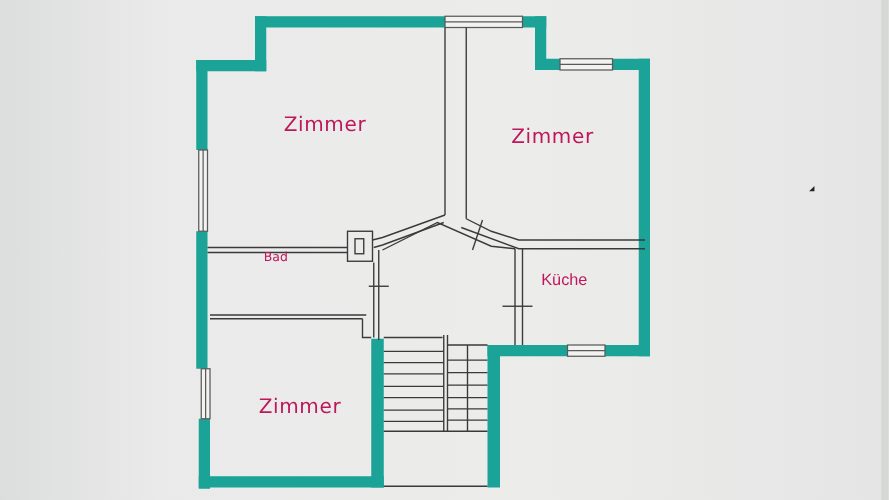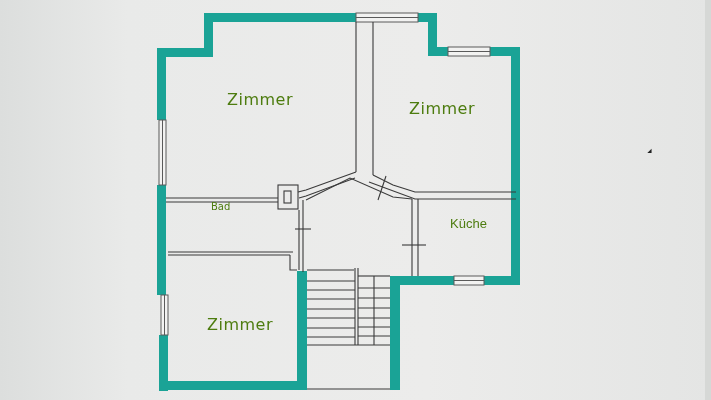--- a/index.html
+++ b/index.html
@@ -12,21 +12,21 @@
   .screen {
     position: absolute; left: 0; top: 0; width: 711px; height: 400px;
     background: linear-gradient(90deg, #dcdedd 0%, #e9eae9 18%, #ececeb 60%, #e4e5e4 100%);
   }
   .right-edge {
     position: absolute; right: 0; top: 0; width: 6px; height: 400px;
     background: #d6d8d6;
   }
   svg { position: absolute; left: 0; top: 0; }
   .label {
-    position: absolute; color: #4d7c0f; white-space: nowrap;
+    position: absolute; color: #be185d; white-space: nowrap;
   }
   .lbl-zimmer { font-size: 16px; letter-spacing: 0.5px; }
   .lbl-bad { font-size: 10px; }
   .lbl-kueche { font-size: 13px; font-family: "Liberation Sans", sans-serif; }
   .cursor {
     position: absolute; left: 649px; top: 149px; width: 0; height: 0;
     border-left: 3px solid #222; border-top: 3px solid transparent; border-bottom: 3px solid transparent;
     transform: rotate(45deg);
   }
 </style>
@@ -137,16 +137,16 @@
     <line x1="358" y1="308" x2="390" y2="308"></line>
     <line x1="358" y1="318" x2="390" y2="318"></line>
     <line x1="358" y1="327" x2="390" y2="327"></line>
     <line x1="358" y1="336" x2="390" y2="336"></line>
   </g>
 </svg>
 
 <div class="label lbl-zimmer" style="left:227px; top:90px;">Zimmer</div>
 <div class="label lbl-zimmer" style="left:409px; top:99px;">Zimmer</div>
 <div class="label lbl-bad" style="left:211px; top:201px;">Bad</div>
-<div class="label lbl-kueche" style="left:450px; top:216px;">Küche</div>
+<div class="label lbl-kueche" style="left:433px; top:216px;">Küche</div>
 <div class="label lbl-zimmer" style="left:207px; top:315px;">Zimmer</div>
 
 <div class="cursor"></div>
 
 </body></html>

